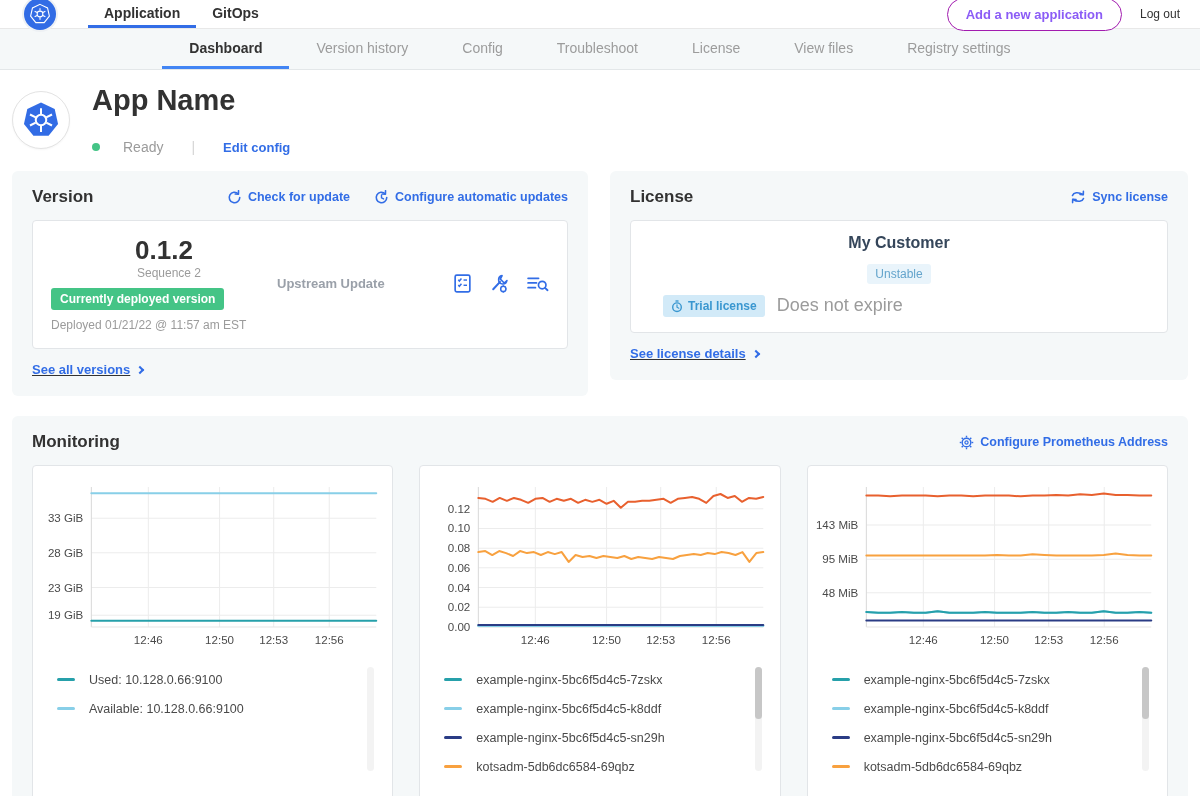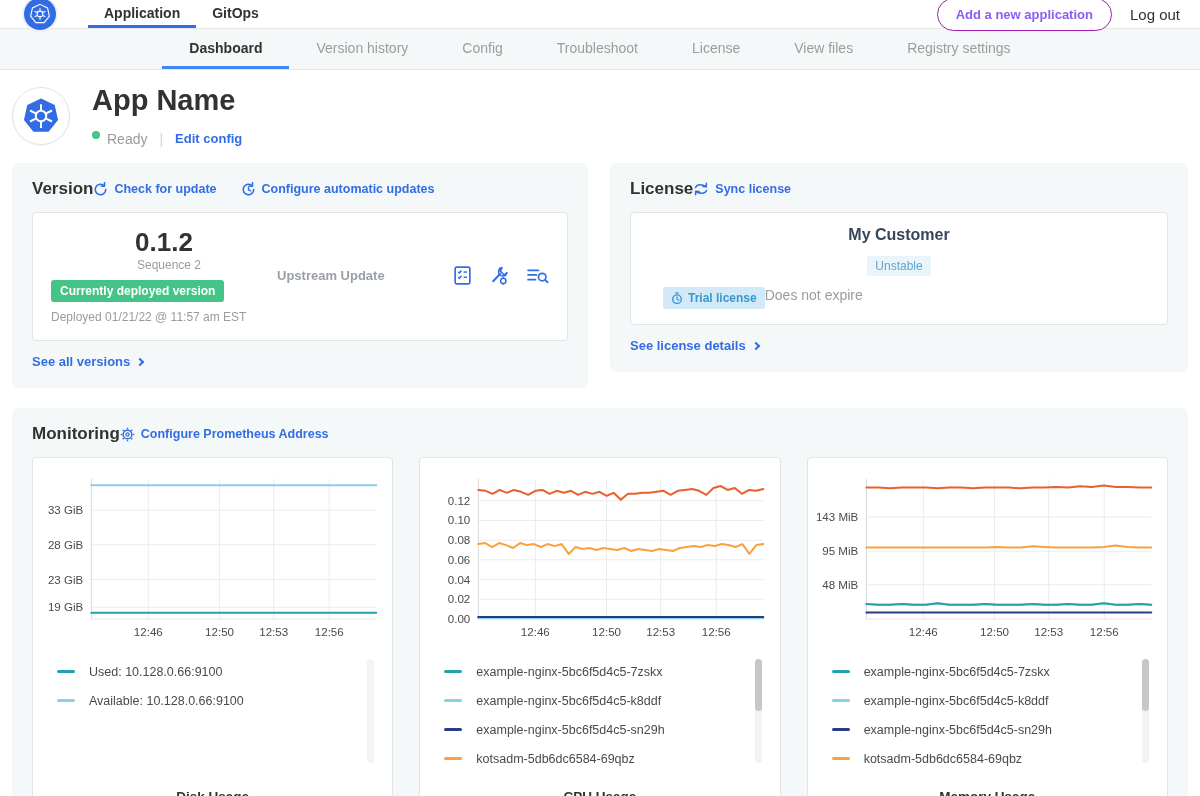--- a/index.html
+++ b/index.html
@@ -6,70 +6,70 @@
   html,body { width:1200px; height:796px; background:#fff; font-family:"Liberation Sans",sans-serif; color:#323232; overflow:hidden; }
 
   
   .topnav { height:29px; display:flex; align-items:center; padding:0 20px 0 24px; border-bottom:1px solid #e8e8e8; background:#fff; }
   .k8s-badge { width:32px; height:32px; border-radius:50%; background:#326ce5; box-shadow:0 0 0 2px #eef1f4; display:flex; align-items:center; justify-content:center; }
   .topnav-tabs { display:flex; height:100%; margin-left:32px; }
   .topnav-tab { display:flex; align-items:center; height:100%; padding:0 16px; font-size:14px; font-weight:bold; color:#323232; border-bottom:3px solid transparent; cursor:pointer; }
   .topnav-tab.active { border-bottom-color:#326de6; }
   .topnav-right { margin-left:auto; display:flex; align-items:center; gap:18px; }
   .pill-btn { border:1px solid #a21caf; color:#8b5cf6; font-weight:bold; font-size:13px; padding:8px 18px; border-radius:19px; background:#fff; cursor:pointer; }
-  .logout { font-size:15px; color:#323232; cursor:pointer; }
+  .logout { font-size:12px; color:#323232; cursor:pointer; }
 
   
   .subnav { height:41px; background:#f5f8f9; border-bottom:1px solid #e3e7e9; display:flex; justify-content:center; }
   .subnav-tab { display:flex; align-items:center; height:100%; padding:0 27px; font-size:14px; color:#9c9c9c; border-bottom:3px solid transparent; cursor:pointer; }
   .subnav-tab.active { color:#323232; font-weight:bold; border-bottom-color:#4285f4; }
 
   
   .app-header { display:flex; align-items:center; padding:14px 0 16px 12px; }
   .app-logo { width:58px; height:58px; border-radius:50%; background:#fff; border:1px solid #e3e3e3; box-shadow:0 1px 2px rgba(0,0,0,.04); display:flex; align-items:center; justify-content:center; }
   .app-head-text { margin-left:22px; }
   .app-title { font-size:29px; font-weight:bold; color:#323232; }
-  .app-status-row { display:flex; align-items:flex-start; margin-top:14px; font-size:14px; }
+  .app-status-row { display:flex; align-items:center; margin-top:22px; font-size:14px;gap:16px; }
   .status-dot { width:8px; height:8px; border-radius:50%; background:#44c486; margin-right:7px; }
   .status-text { color:#9b9b9b; }
   .status-sep { color:#d4d4d4; margin:0 12px; }
   .link { color:#326de6; font-weight:bold; cursor:pointer; text-decoration:none; }
   .edit-config { font-size:13px; }
 
   
   .cards-row { display:flex; gap:22px; padding:0 12px; align-items:flex-start; }
   .card { background:#f5f8f9; border-radius:6px; padding:16px 20px 18px; }
-  .card-header { display:flex; align-items:center; margin-bottom:13px; }
+  .card-header { display:flex; justify-content:space-between; align-items:center; margin-bottom:13px; }
   .card-title { font-size:17px; font-weight:bold; color:#323232; }
   .card-actions { display:flex; gap:24px; align-items:center; }
   .action-link { display:flex; align-items:center; gap:6px; font-size:12.5px; font-weight:bold; color:#326de6; cursor:pointer; }
   .inner-card { background:#fff; border:1px solid #e2e5e8; border-radius:4px; }
 
   .version-card { width:576px; flex:0 0 576px; }
   .version-inner { display:flex; align-items:center; padding:14px 18px 16px; }
   .version-left { width:226px; }
   .version-row { display:flex; align-items:center;flex-direction:column; }
   .version-number { font-size:26px; font-weight:bold; color:#323232; }
   .sequence { font-size:12px; color:#9b9b9b; margin-left:10px; }
   .deployed-badge { display:inline-block; background:#44c486; color:#fff; font-size:12px; font-weight:bold; padding:4px 9px; border-radius:3px; margin-top:8px; }
   .deployed-at { font-size:12px; color:#9b9b9b; margin-top:8px; }
   .update-type { flex:1; font-size:13px; font-weight:bold; color:#9aa0a9; }
   .version-icons { display:flex; gap:16px; align-items:center; color:#326de6; }
   .icon-btn { cursor:pointer; display:flex; }
-  .see-link { display:inline-flex; align-items:center; gap:7px; font-size:13px; margin-top:13px; }
+  .see-link { display:inline-flex; align-items:center; gap:7px; font-size:13px; margin-top:13px;text-decoration:underline; }
   .chev { display:inline-block; width:6px; height:6px; border-right:2px solid #326de6; border-top:2px solid #326de6; transform:rotate(45deg); }
 
   .license-card { flex:1; }
   .license-inner { padding:13px 16px 15px; }
   .license-row1 { display:flex; align-items:center; gap:12px;flex-direction:column; }
   .customer-name { font-size:16px; font-weight:bold; color:#35465a; }
   .channel-badge { background:#e9f4fb; color:#64a4cc; font-size:12px; padding:3px 8px; border-radius:3px; }
   .license-row2 { display:flex; align-items:flex-start; margin-top:11px;padding-left:16px; }
   .trial-badge { display:inline-flex; align-items:center; gap:5px; background:#d2eaf8; color:#3a97d0; font-size:12px; font-weight:bold; padding:4px 8px; border-radius:3px; }
-  .expiry { font-size:14px; color:#9b9b9b; }
+  .expiry { font-size:18px; color:#9b9b9b; margin-left:12px; }
 
   
   .monitoring-card { margin:20px 12px 0; padding:16px 20px 18px; }
   .panels { display:flex; gap:26px; }
   .panel { flex:1; background:#fff; border:1px solid #e2e5e8; border-radius:4px; padding:14px 8px 16px; display:flex; flex-direction:column; }
   .panel svg.chart { width:100%; display:block; }
   .legend { position:relative; margin:14px 10px 0 16px; height:118px; padding-right:16px; overflow:hidden; }
   .legend-item { display:flex; align-items:center; height:29px; }
   .legend-swatch { width:18px; height:3px; border-radius:2px; margin-right:14px; flex:0 0 18px; }
   .legend-label { font-size:12.5px; color:#4a4a4a; white-space:nowrap; }

